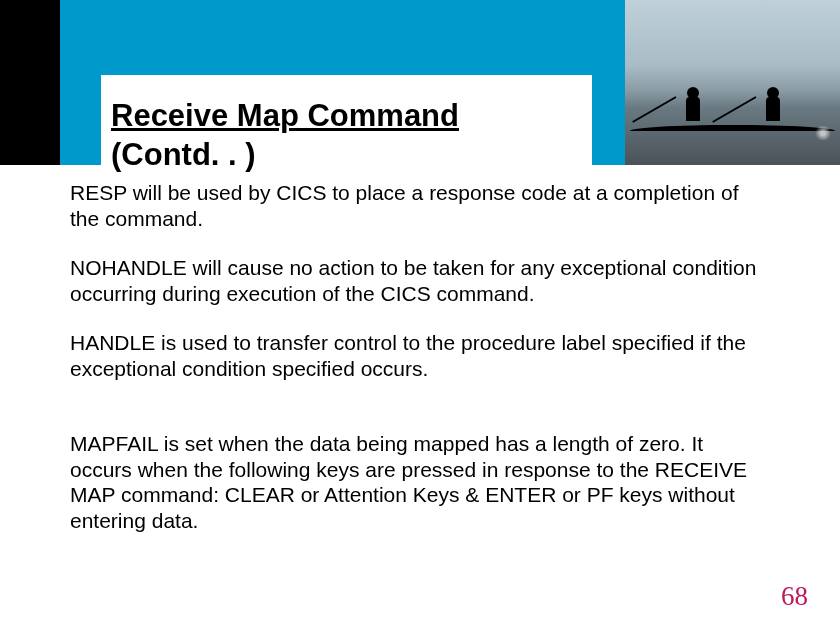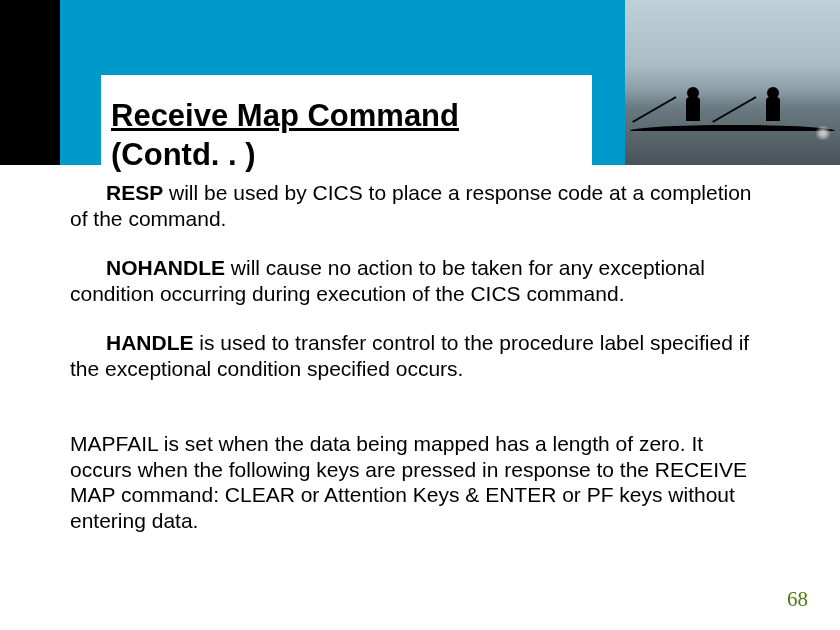--- a/index.html
+++ b/index.html
@@ -117,29 +117,28 @@
     left: 70px;
     width: 700px;
     font-size: 21px;
     color: #000;
     line-height: 1.22;
   }
   .para {
     margin-bottom: 24px;
   }
   .para .bold {
-    font-weight: bold;
-    margin-left: 36px;
+    font-weight: normal;
   }
   .page-num {
     position: absolute;
     bottom: 18px;
     right: 32px;
-    color: #4d7c0f;
-    font-size: 21px;
+    color: #be185d;
+    font-size: 27px;
     font-family: Georgia, 'Times New Roman', serif;
   }
 </style>
 </head>
 <body>
 
 <div class="header-bar"></div>
 <div class="black-bar"></div>
 <div class="header-image">
   <div class="boat"></div>

